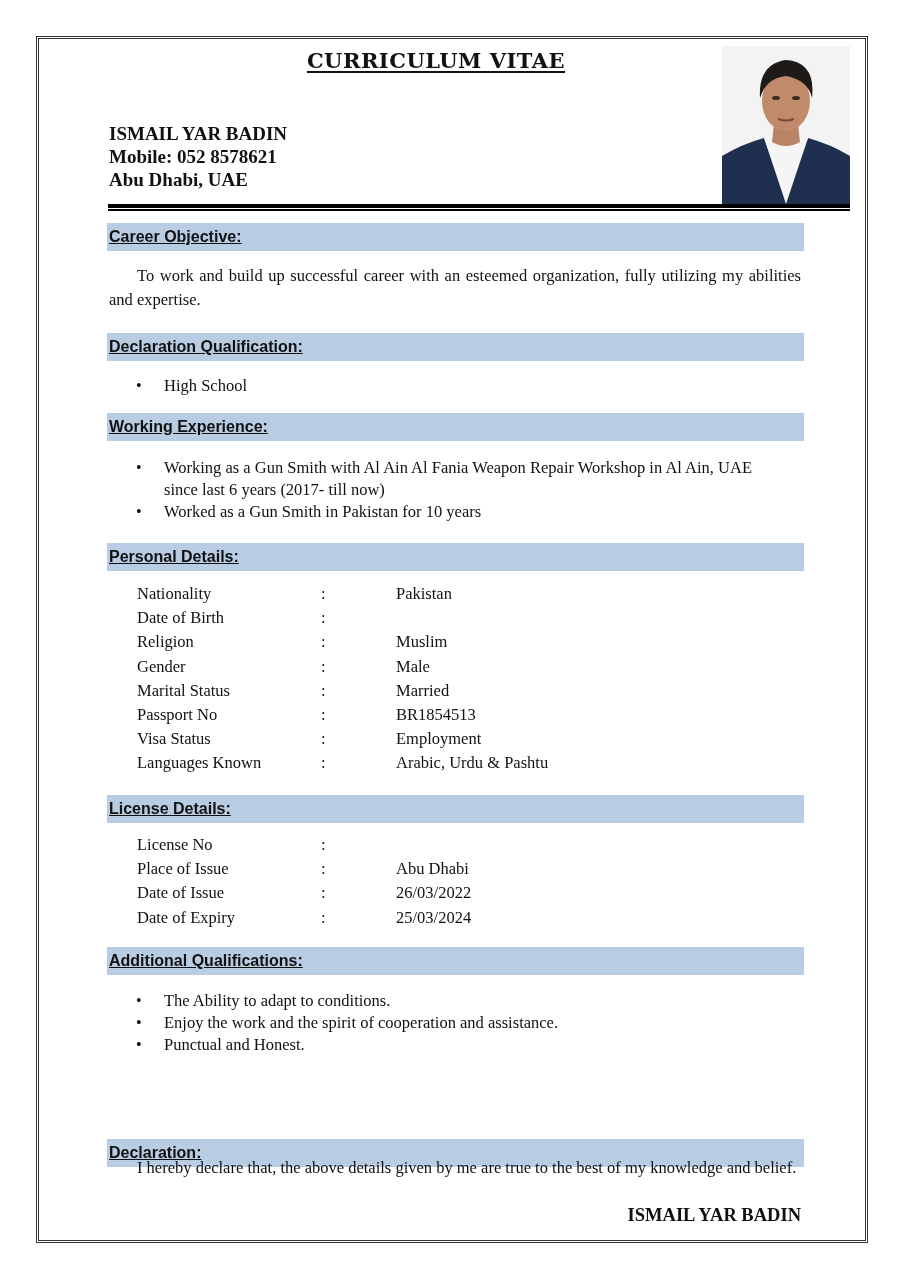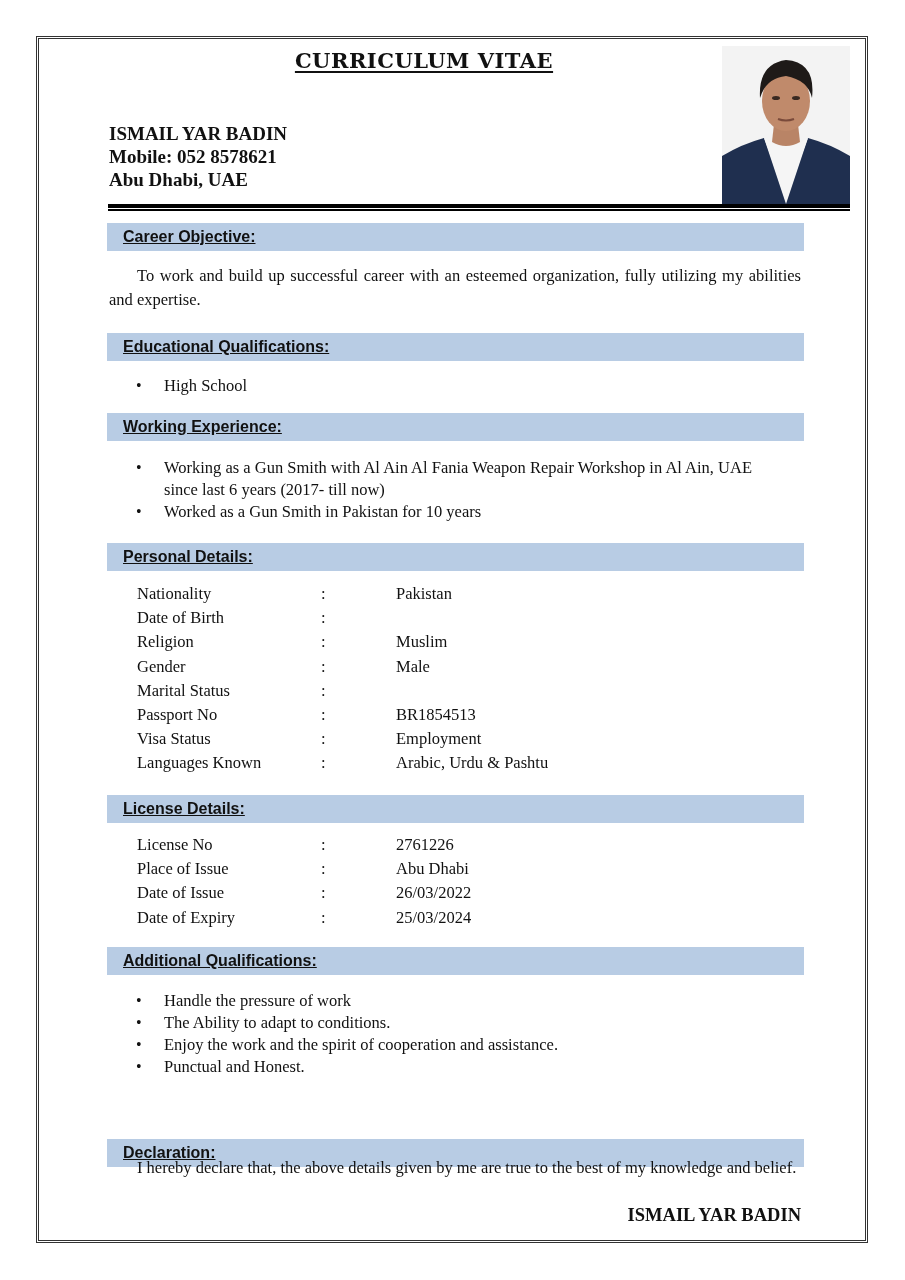--- a/index.html
+++ b/index.html
@@ -1,23 +1,23 @@
 <!DOCTYPE html>
 <html><head>
 <meta charset="utf-8">
 <style>
   html, body { margin:0; padding:0; background:#ffffff; }
   body { width:905px; height:1280px; position:relative; overflow:hidden; font-family:"Liberation Serif", serif; color:#111; }
   .frame { position:absolute; left:36px; top:36px; width:832px; height:1207px; border:3px double #333; box-sizing:border-box; }
-  .title { position:absolute; left:0; width:848px; top:48px; text-align:center; font-family:"DejaVu Serif", serif; font-weight:900; font-size:21px; letter-spacing:0.5px; text-decoration:underline; text-underline-offset:3px; }
+  .title { position:absolute; left:0; width:848px; top:48px; text-align:center; font-family:"DejaVu Serif", serif; font-weight:900; font-size:21px; letter-spacing:0.5px; text-decoration:underline; text-underline-offset:3px;padding-left:12px; }
   .header-info { position:absolute; left:109px; top:122px; font-weight:bold; font-size:19px; line-height:23px; }
   .photo { position:absolute; left:722px; top:46px; width:128px; height:158px; background:#f4f4f4; overflow:hidden; }
   .rule-thick { position:absolute; left:108px; top:204px; width:742px; height:4px; background:#000; }
   .rule-thin { position:absolute; left:108px; top:209px; width:742px; height:2px; background:#000; }
-  .section-head { position:absolute; left:107px; width:697px; height:28px; background:#b8cce4; box-sizing:border-box; padding-left:16px; font-family:"Liberation Sans", sans-serif; font-weight:bold; font-size:16px; line-height:28px; text-decoration:underline; }
+  .section-head { position:absolute; left:107px; width:697px; height:28px; background:#b8cce4; box-sizing:border-box; padding-left:2px; font-family:"Liberation Sans", sans-serif; font-weight:bold; font-size:16px; line-height:28px; text-decoration:underline; }
   .para { position:absolute; left:109px; width:692px; font-size:16.5px; line-height:24px; text-align:justify; }
   .para .indent { display:inline-block; width:28px; }
   .blist { position:absolute; left:136px; width:670px; font-size:16.5px; line-height:22px; margin:0; padding:0; list-style:none; }
   .blist li { position:relative; padding-left:28px;font-family:Liberation Serif, serif; }
   .blist li::before { content:"\2022"; position:absolute; left:0; top:0; font-size:16px; }
   .kv { position:absolute; left:137px; font-size:16.5px; line-height:24.2px; }
   .kv .row { display:flex;gap:20px; }
   .kv .k { width:164px; }
   .kv .c { width:55px; }
   .kv .v { width:300px; }
@@ -56,21 +56,21 @@
     <path d="M56 73 Q64 76 72 73" stroke="#7a4a3a" stroke-width="2" fill="none"></path>
   </svg>
 </div>
 
 <div class="rule-thick"></div>
 <div class="rule-thin"></div>
 
 <div class="section-head" style="top:223px;">Career Objective:</div>
 <div class="para" style="top:264px;"><span class="indent"></span><span>To work and build up successful career with an esteemed organization, fully utilizing my abilities and expertise.</span></div>
 
-<div class="section-head" style="top:333px;">Educational Qualifications:</div>
+<div class="section-head" style="top:333px;">Declaration Qualification:</div>
 <ul class="blist" style="top:375px;">
   <li>High School</li>
 </ul>
 
 <div class="section-head" style="top:413px;">Working Experience:</div>
 <ul class="blist" style="top:457px; width:650px;">
   <li>Working as a Gun Smith with Al Ain Al Fania Weapon Repair Workshop in Al Ain, UAE since last 6 years (2017- till now)</li>
   <li>Worked as a Gun Smith in Pakistan for 10 years</li>
 </ul>
 
@@ -91,20 +91,21 @@
       <span class="v">Muslim</span>
     </div>
   <div class="row">
       <span class="k">Gender</span>
       <span class="c">:</span>
       <span class="v">Male</span>
     </div>
   <div class="row">
       <span class="k">Marital Status</span>
       <span class="c">:</span>
+      <span class="v">Married</span>
     </div>
   <div class="row">
       <span class="k">Passport No</span>
       <span class="c">:</span>
       <span class="v">BR1854513</span>
     </div>
   <div class="row">
       <span class="k">Visa Status</span>
       <span class="c">:</span>
       <span class="v">Employment</span>
@@ -114,42 +115,40 @@
       <span class="c">:</span>
       <span class="v">Arabic, Urdu &amp; Pashtu</span>
     </div>
 </div>
 
 <div class="section-head" style="top:795px;">License Details:</div>
 <div class="kv" style="top:833px;">
   <div class="row">
       <span class="k">License No</span>
       <span class="c">:</span>
-      <span class="v">2761226</span>
     </div>
   <div class="row">
       <span class="k">Place of Issue</span>
       <span class="c">:</span>
       <span class="v">Abu Dhabi</span>
     </div>
   <div class="row">
       <span class="k">Date of Issue</span>
       <span class="c">:</span>
       <span class="v">26/03/2022</span>
     </div>
   <div class="row">
       <span class="k">Date of Expiry</span>
       <span class="c">:</span>
       <span class="v">25/03/2024</span>
     </div>
 </div>
 
 <div class="section-head" style="top:947px;">Additional Qualifications:</div>
 <ul class="blist" style="top:990px;">
-  <li>Handle the pressure of work</li>
   <li>The Ability to adapt to conditions.</li>
   <li>Enjoy the work and the spirit of cooperation and assistance.</li>
   <li>Punctual and Honest.</li>
 </ul>
 
 <div class="section-head" style="top:1114px;margin-top:25px;">Declaration:</div>
 <div class="para" style="top:1156px;"><span class="indent"></span><span>I hereby declare that, the above details given by me are true to the best of my knowledge and belief.</span></div>
 <div class="sign">ISMAIL YAR BADIN</div>
 
 </body></html>

